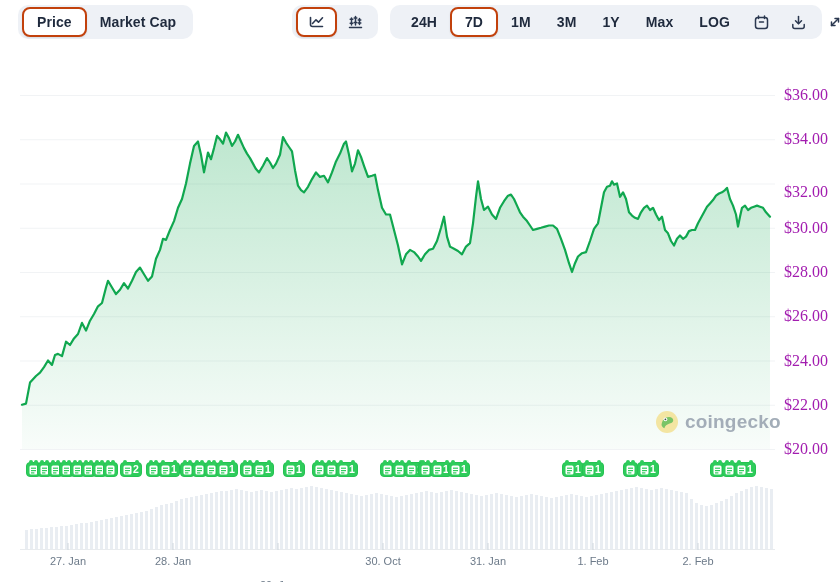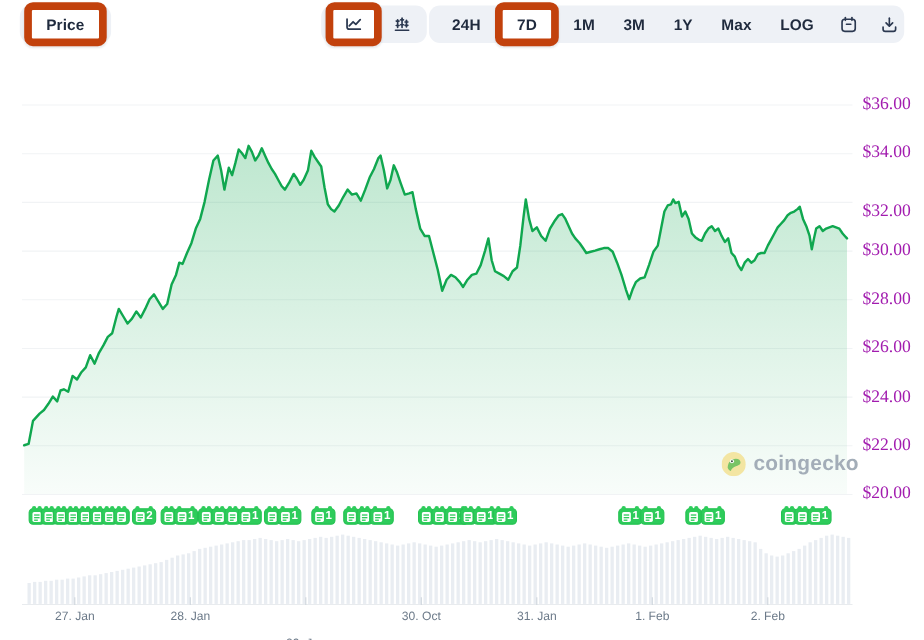--- a/index.html
+++ b/index.html
@@ -12,21 +12,21 @@
   .tb-group{
     position:absolute;top:5px;height:34px;background:#eef1f6;border-radius:10px;
     display:flex;align-items:center;box-sizing:border-box;padding:0 4px;
   }
   .tb-item{
     height:26px;display:flex;align-items:center;justify-content:center;
     padding:0 13px;border-radius:8px;font-size:14px;font-weight:700;color:#1f2a3d;
     white-space:nowrap;cursor:pointer;user-select:none;letter-spacing:.1px;
   }
   .tb-item.sel{
-    background:#ffffff;border:7px solid #c2410c;
+    background:#ffffff;border:2px solid #c2410c;
     box-shadow:0 1px 2px rgba(16,24,40,.10);
   }
   .tb-icon-item{padding:0 10px;}
   .tb-item svg{display:block;}
   
   .ylabel{
     position:absolute;left:784px;font-size:16px;color:#a21caf;line-height:14px;font-family:Liberation Serif, serif;
   }
   .xlabel{
     position:absolute;top:554px;font-size:11px;color:#6c7a89;line-height:14px;
@@ -614,20 +614,21 @@
     <circle cx="11" cy="11" r="11" fill="#f3e5a2"></circle>
     <path d="M5.5 14c.5-5 3-8 7.5-8 2.6 0 4.2 1.4 4.2 3.2 0 2.4-2.4 3-4.2 3.6-2.1.8-4 2-4.6 4.4C7 16.5 5.9 15.6 5.5 14z" fill="#79c466"></path>
     <circle cx="9.4" cy="8.3" r="1.9" fill="#ffffff"></circle>
     <circle cx="9.4" cy="8.3" r="0.9" fill="#3d4f42"></circle>
   </svg>
   <span class="wm-text">coingecko</span>
 </div>
 
 <div class="tb-group" style="left:18px;">
   <div class="tb-item sel">Price</div>
+  <div class="tb-item">Market Cap</div>
 </div>
 
 <div class="tb-group" style="left:292px;">
   <div class="tb-item tb-icon-item sel">
     <span>
       <svg width="17" height="16" viewBox="0 0 17 16" fill="none" stroke="#2b3850" stroke-width="1.6" stroke-linecap="round" stroke-linejoin="round">
         <path d="M2.5 3.5 v7 q0 2 2 2 h10"></path>
         <path d="M4.5 9.5 L8 5.8 L10.5 8.2 L14.5 3.8"></path>
       </svg>
     </span>

